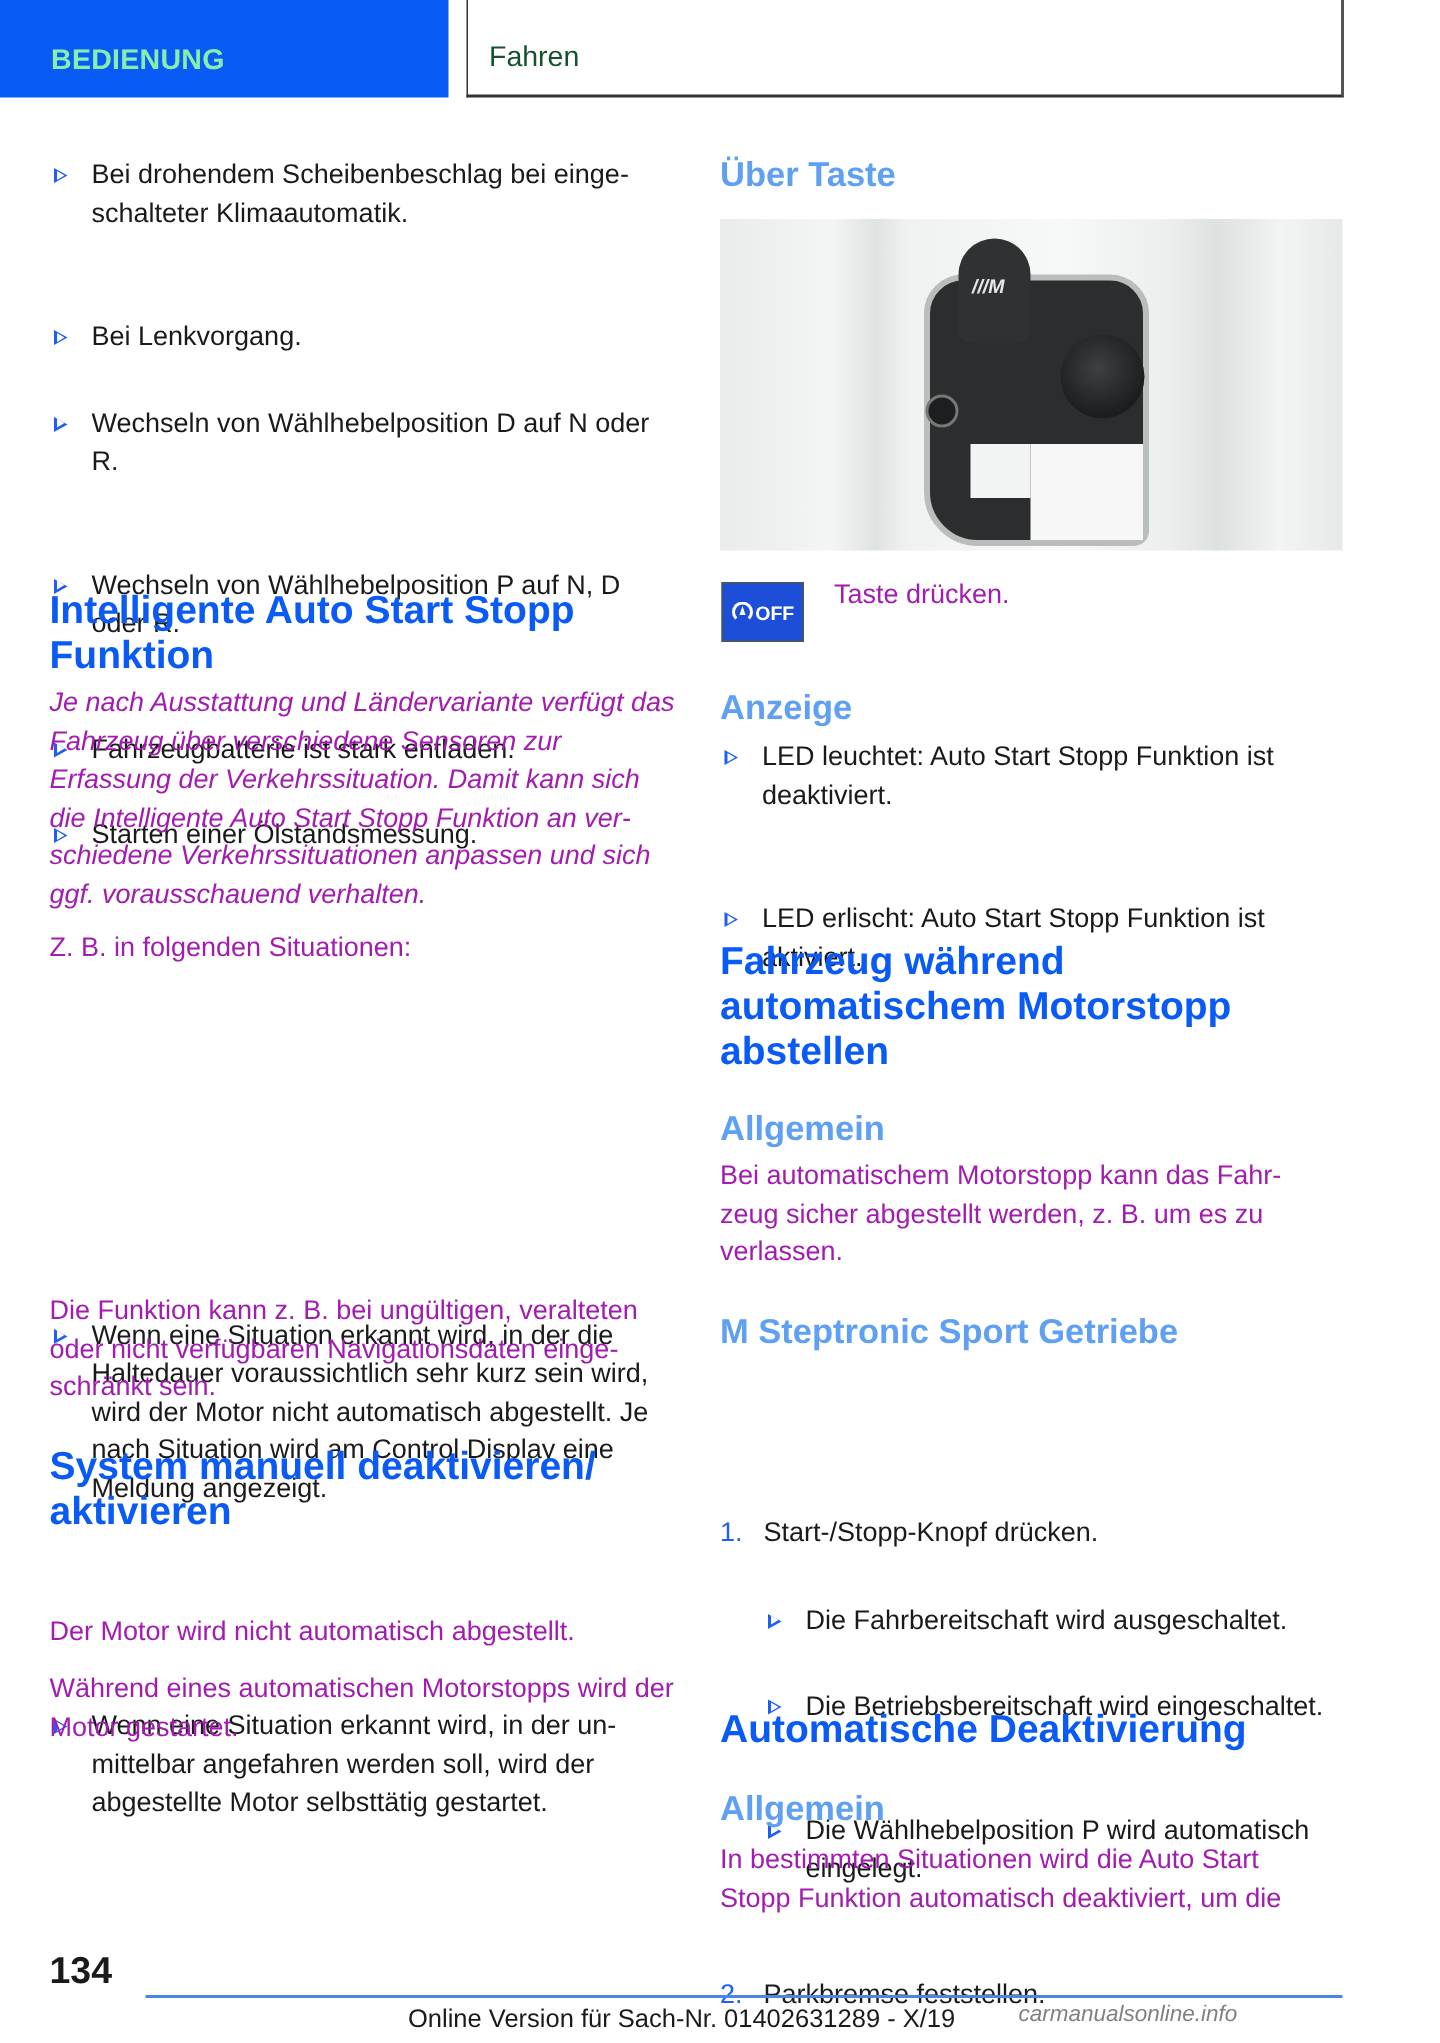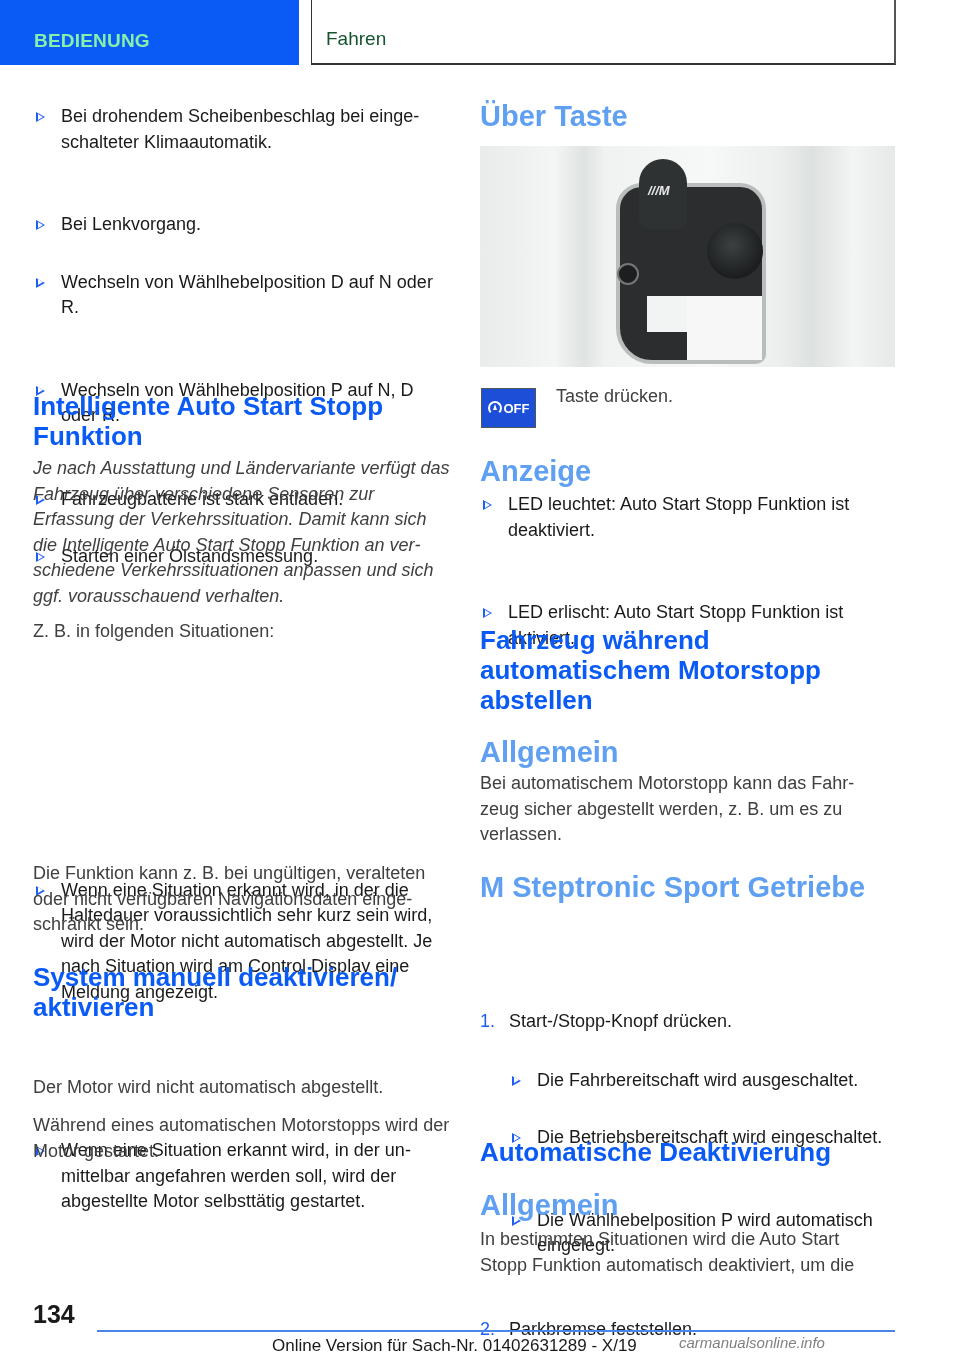--- a/index.html
+++ b/index.html
@@ -21,41 +21,41 @@
   .header-chapter span {
     position: absolute; left: 14px; top: 30px; font-size: 19px; color: #14532d;
   }
 
   .col { position: absolute; top: 0; }
   .col-left { left: 33px; width: 420px; }
   .col-right { left: 480px; width: 420px; }
 
   .abs { position: absolute; left: 0; }
 
-  .body-text { font-size: 18px; line-height: 25.5px; color: #404040; }
+  .body-text { font-size: 18px; line-height: 25.5px; color: #a21caf; }
   .bullet {
     position: relative; padding-left: 28px; font-size: 18px; line-height: 25.5px; color: #1a1a1a;
   }
   .bullet .tri {
     position: absolute; left: 3px; top: 8px; width: 0; height: 0;
     border-top: 5.5px solid transparent; border-bottom: 5.5px solid transparent;
     border-left: 9px solid #1e5ef5;
   }
   .bullet .tri::after {
     content: ""; position: absolute; left: -7.4px; top: -3.2px; width: 0; height: 0;
     border-top: 3.2px solid transparent; border-bottom: 3.2px solid transparent;
     border-left: 5.2px solid #ffffff;
   }
   .numbered {
     position: relative; padding-left: 29px; font-size: 18px; line-height: 25.5px; color: #1a1a1a;
   }
   .numbered .num { position: absolute; left: 0; top: 0; color: #1e5ef5; }
 
   .h1 { font-size: 26px; line-height: 30px; font-weight: bold; color: #0a5af5; }
-  .h2 { font-size: 29px; line-height: 28px; font-weight: bold; color: #5fa0f2; }
+  .h2 { font-size: 23px; line-height: 28px; font-weight: bold; color: #5fa0f2; }
 
   .photo {
     position: absolute; left: 480px; top: 146px; width: 415px; height: 221px;
     background: linear-gradient(90deg, #e9eceb 0%, #f4f5f5 18%, #dfe3e2 25%, #f0f1f1 30%, #f7f8f8 55%, #ecefee 72%, #dde1e0 80%, #f3f4f4 90%, #e6e9e8 100%);
     overflow: hidden;
   }
   .console {
     position: absolute; left: 136px; top: 37px; width: 150px; height: 181px;
     background: #2b2d2e; border: 4px solid #b9bdbc; border-radius: 26px 26px 10px 36px;
   }

